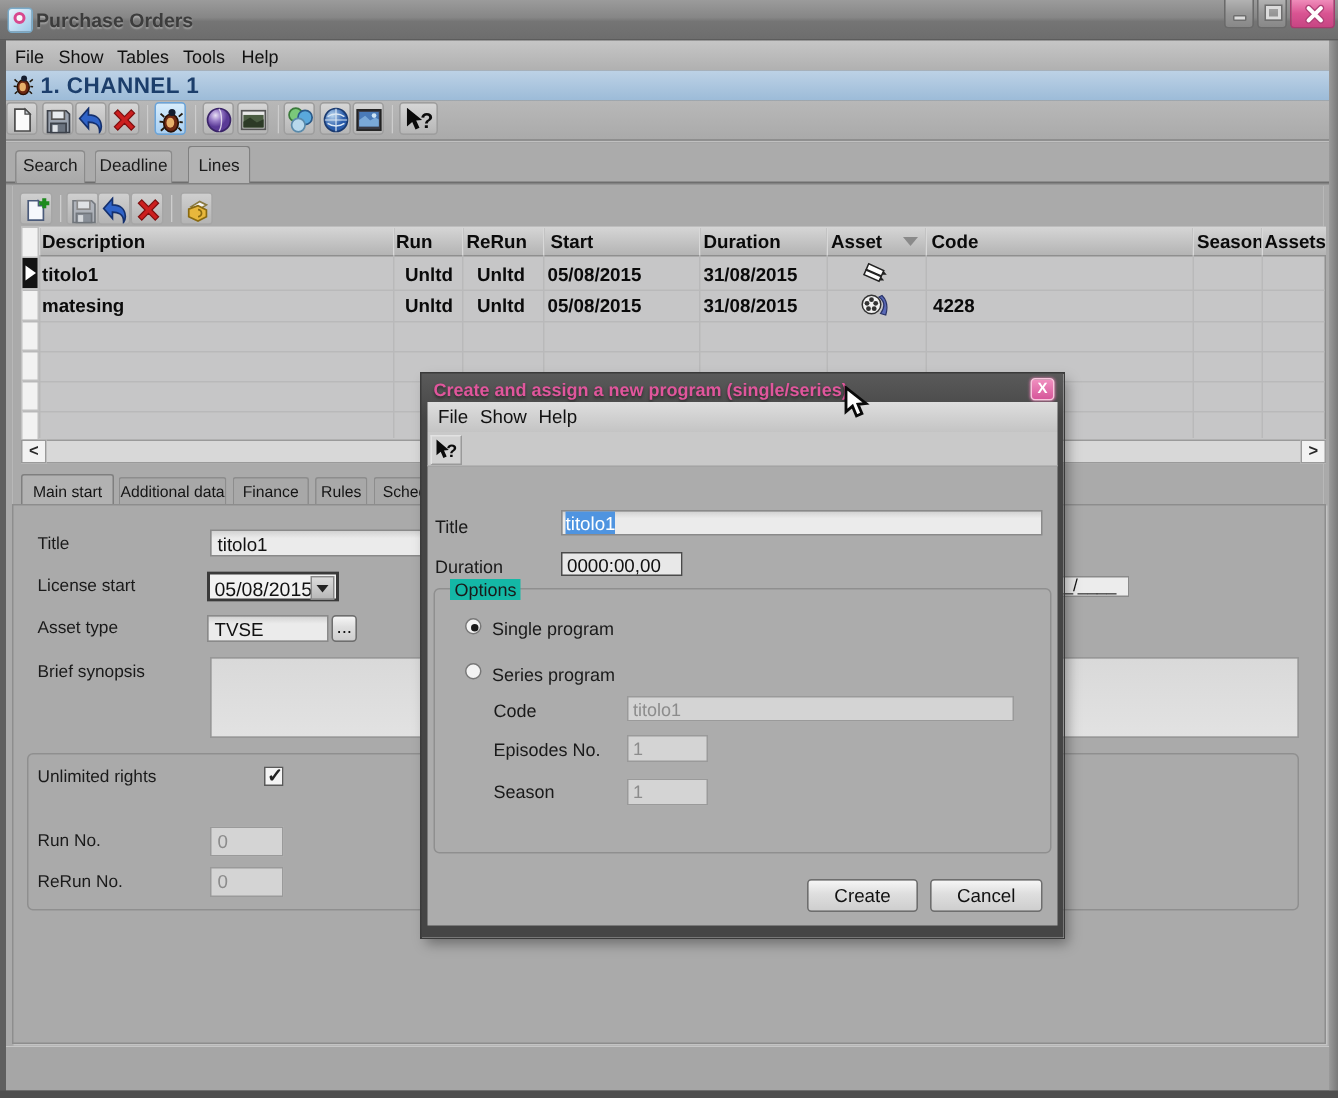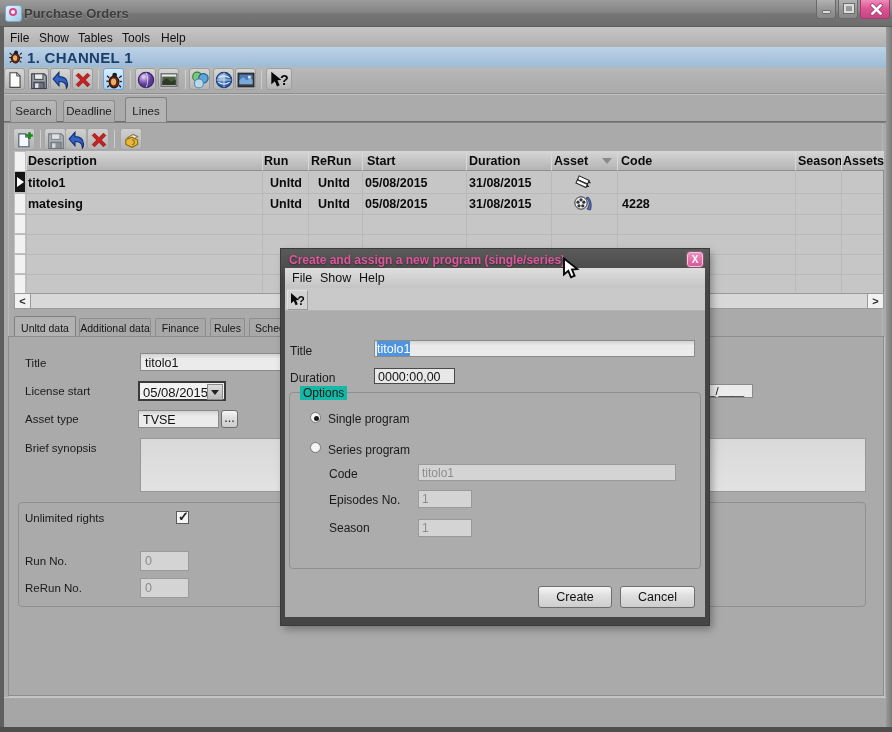--- a/index.html
+++ b/index.html
@@ -212,21 +212,21 @@
 <div class="abs" style="left:617px; top:152px; width:1px; height:18px; background:#999999; border-right:1px solid #d8d8d8;"></div>
 <div class="abs" style="left:795px; top:152px; width:1px; height:18px; background:#999999; border-right:1px solid #d8d8d8;"></div>
 <div class="abs" style="left:841px; top:152px; width:1px; height:18px; background:#999999; border-right:1px solid #d8d8d8;"></div>
 
 <div class="abs" style="left:602px; top:158px; width:0; height:0; border-left:5px solid transparent; border-right:5px solid transparent; border-top:6px solid #8a8a8a;"></div>
 
 <div class="abs" id="hscroll"></div>
 <div class="abs sarrow" style="left:14px;">&lt;</div>
 <div class="abs sarrow" style="left:867px;">&gt;</div>
 
-<div class="abs btab active" style="left:14px; width:62px;">Unltd data</div>
+<div class="abs btab active" style="left:14px; width:62px;">Main start</div>
 <div class="abs btab" style="left:79px; width:72px;">Additional data</div>
 <div class="abs btab" style="left:155px; width:51px;">Finance</div>
 <div class="abs btab" style="left:210px; width:35px;">Rules</div>
 <div class="abs btab" style="left:249px; width:42px;">Sched</div>
 <div class="abs" id="mainpanel"></div>
 
 <div class="abs flabel ml" style="left:25px; top:357px;">Title</div>
 <div class="abs finput" style="left:140px; top:353px; width:500px; height:18px;">titolo1</div>
 <div class="abs flabel ml" style="left:25px; top:385px;">License start</div>
 <div class="abs" style="left:138px; top:381px; width:88px; height:20px; background:#f2f2f2; border:2px solid #3a3a3a;">

